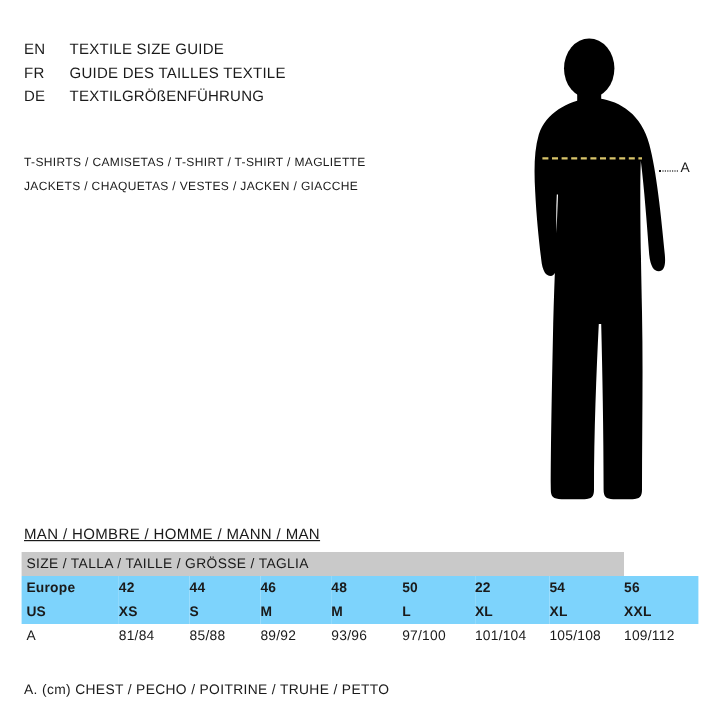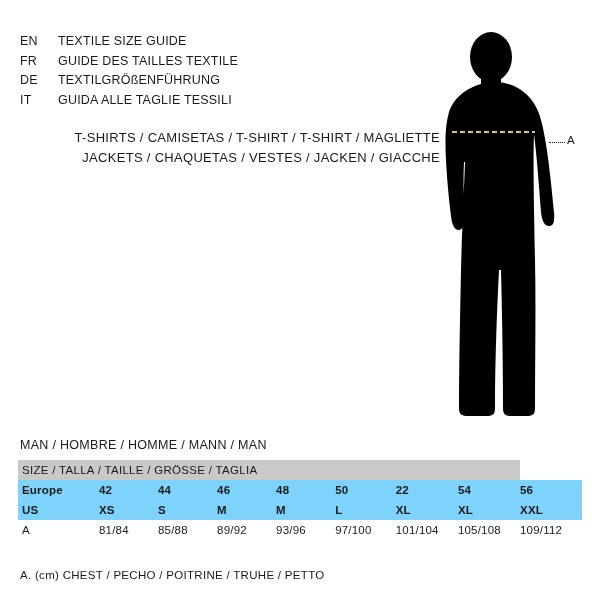--- a/index.html
+++ b/index.html
@@ -46,25 +46,24 @@
   }
 
   
   .cat-block {
     position: absolute;
     left: 20px;
     top: 110px;
     width: 420px;
   }
   .cat-line {
-    font-size: 13px;
+    font-size: 10px;
     letter-spacing: 0.3px;
     height: 20px;
     white-space: nowrap;
-    text-align: right;
   }
 
   
   .figure-wrap {
     position: absolute;
     left: 415px;
     top: 10px;
     width: 180px;
     height: 390px;
   }
@@ -86,20 +85,21 @@
   }
 
   
   .man-header {
     position: absolute;
     left: 20px;
     top: 418px;
     font-size: 12.5px;
     letter-spacing: 0.3px;
     font-weight: normal;
+    text-decoration: underline;
   }
   table.size-table {
     position: absolute;
     left: 18px;
     top: 440px;
     width: 564px;
     border-collapse: collapse;
     font-size: 11.5px;
   }
   table.size-table td {
@@ -142,24 +142,20 @@
       <span class="lang-code">EN</span>
       <span class="lang-text">TEXTILE SIZE GUIDE</span>
     </div>
     <div class="lang-row">
       <span class="lang-code">FR</span>
       <span class="lang-text">GUIDE DES TAILLES TEXTILE</span>
     </div>
     <div class="lang-row">
       <span class="lang-code">DE</span>
       <span class="lang-text">TEXTILGRÖßENFÜHRUNG</span>
-    </div>
-    <div class="lang-row">
-      <span class="lang-code">IT</span>
-      <span class="lang-text">GUIDA ALLE TAGLIE TESSILI</span>
     </div>
   </div>
 
   <div class="cat-block">
     <div class="cat-line">T-SHIRTS / CAMISETAS / T-SHIRT / T-SHIRT / MAGLIETTE</div>
     <div class="cat-line">JACKETS / CHAQUETAS / VESTES / JACKEN / GIACCHE</div>
   </div>
 
   <div class="figure-wrap">
     <svg class="figure-svg" width="180" height="390" viewBox="0 0 180 390">

